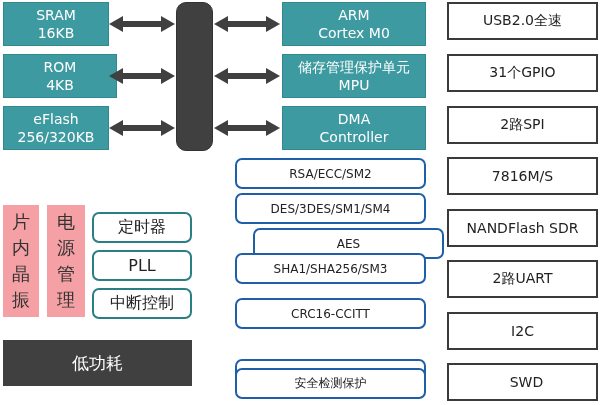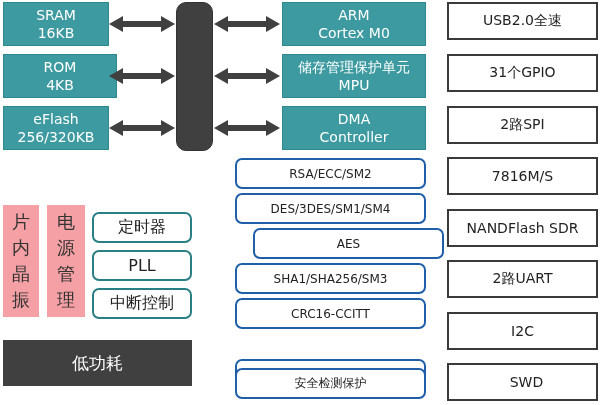--- a/index.html
+++ b/index.html
@@ -110,21 +110,21 @@
 
 <div class="abs blue-box" style="top:158px;">
     <span>RSA/ECC/SM2</span>
   </div>
 <div class="abs blue-box" style="top:193px;">
     <span>DES/3DES/SM1/SM4</span>
   </div>
 <div class="abs blue-box" style="top:228px;margin-left:18px;">
     <span>AES</span>
   </div>
-<div class="abs blue-box" style="top:263px;">
+<div class="abs blue-box" style="top:253px;">
     <span>SHA1/SHA256/SM3</span>
   </div>
 <div class="abs blue-box" style="top:298px;">
     <span>CRC16-CCITT</span>
   </div>
 <div class="abs blue-box" style="top:333px;margin-top:26px;">
     <span>真随机数发生器</span>
   </div>
 <div class="abs blue-box" style="top:368px;">
     <span>安全检测保护</span>

